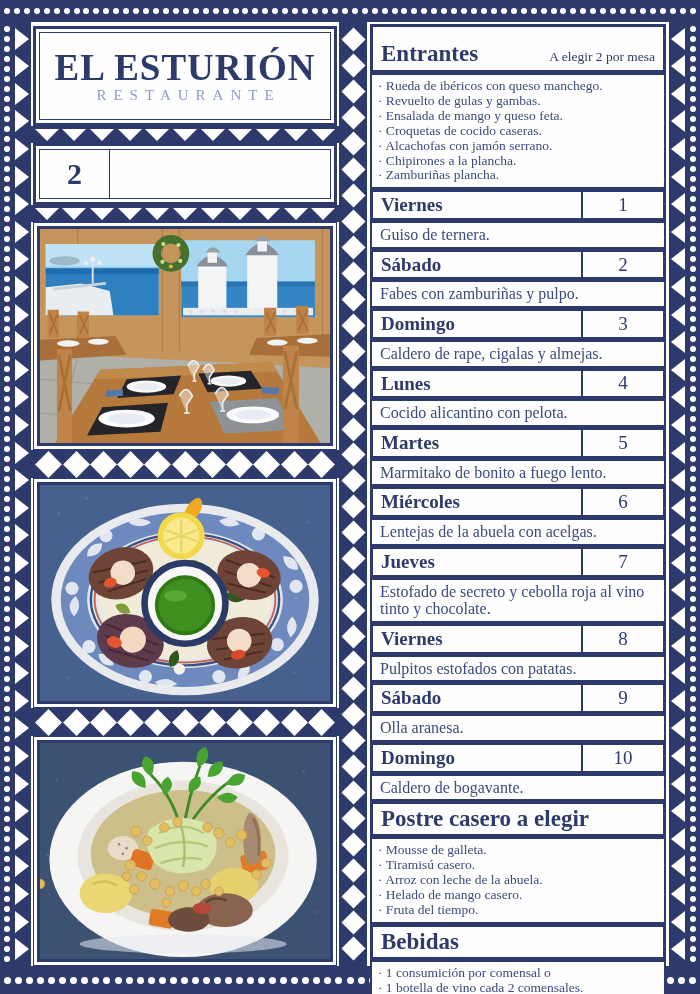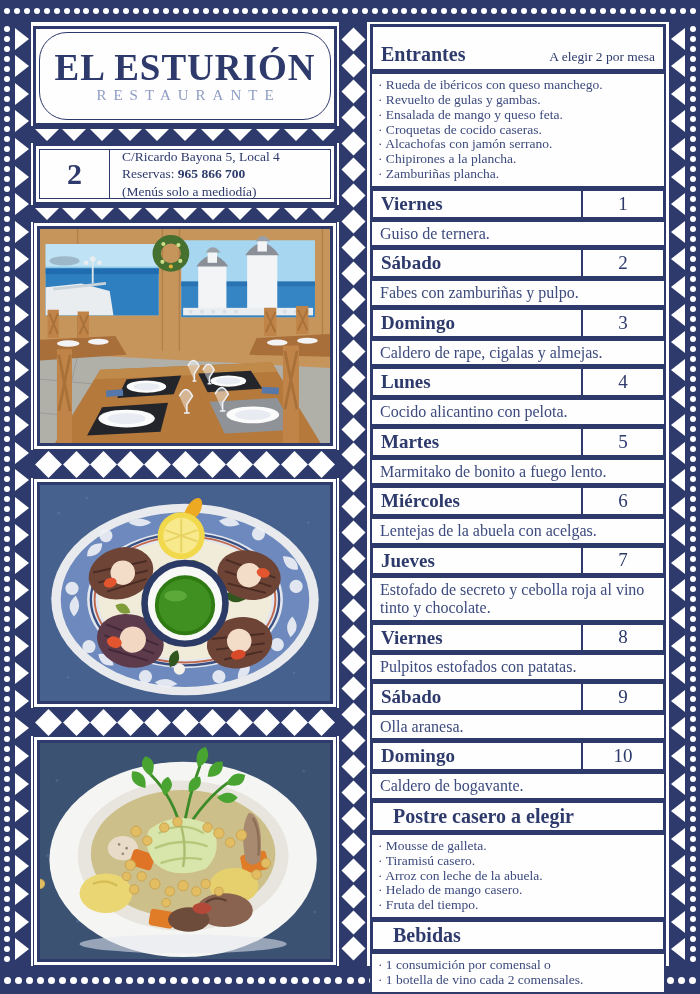--- a/index.html
+++ b/index.html
@@ -30,46 +30,46 @@
   .col-left{ width:308px; height:944px; display:flex; flex-direction:column; background:#fff; }
   .divider{ width:28px; height:944px; background:var(--navy); display:flex; flex-direction:column; justify-content:space-evenly; align-items:center; }
   .col-right{ width:302px; height:944px; display:flex; flex-direction:column; justify-content:space-between; padding:2px 3px; background:#fff; }
   
   .strip{ height:17px; background:var(--navy); display:flex; justify-content:space-evenly; align-items:center; }
   .dstrip{ height:28px; background:var(--navy); display:flex; justify-content:space-evenly; align-items:center; overflow:hidden; }
   .dbox{ border:3px solid var(--navy); background:#fefefe; padding:3px; margin:0 2px; }
   .dbox-inner{ border:1px solid var(--navy); width:100%; height:100%; }
   .logo-wrap{ height:104px; padding-top:4px; }
   .logo-wrap .dbox{ height:100px; }
-  .logo-inner{ display:flex; flex-direction:column; align-items:center; justify-content:center; gap:2px;border-radius:28px; }
+  .logo-inner{ display:flex; flex-direction:column; align-items:center; justify-content:center; gap:2px; }
   .rest-name{ font-size:37px; font-weight:700; letter-spacing:1px; color:var(--navy); line-height:1; }
   .rest-type{ font-size:15px; letter-spacing:7px; color:var(--subtle); line-height:1; text-indent:7px; }
   .info-wrap{ height:62px; }
   .info-wrap .dbox{ height:62px; }
   .info-inner{ display:flex; align-items:stretch; }
   .menu-num{ width:70px; border-right:1px solid var(--navy); display:flex; align-items:center; justify-content:center; font-size:30px; font-weight:700; }
   .info-text{ flex:1; padding:4px 0 4px 12px; font-size:13.5px; line-height:1.28; color:var(--navy); display:flex; flex-direction:column; justify-content:center; }
   .info-text b{ font-weight:700; }
   .photo{ padding:0 2px; }
   .pframe{ border:1px solid var(--navy); background:#fff; padding:3px; width:100%; height:100%; }
   .pframe-inner{ border:3px solid var(--navy); width:100%; height:100%; overflow:hidden; }
   .photo svg{ display:block; width:100%; height:100%; }
   .ph1{ height:228px; } .ph2{ height:230px; } .ph3{ height:230px; }
   
   .mbox{ border:2px solid var(--navy); background:#fefefe; flex:0 0 auto; }
   .mbox.h3{ border-width:3px; }
   .ent-head{ display:flex; justify-content:space-between; align-items:baseline; padding:2px 8px 4px; }
-  .sec-title{ font-size:20px; font-weight:700; color:var(--navy); line-height:1.1;margin-top:10px; }
+  .sec-title{ font-size:23px; font-weight:700; color:var(--navy); line-height:1.1;margin-top:10px; }
   .ent-note{ font-size:13.5px; color:var(--navy);margin-top:20px; }
   .list{ padding:4px 6px; font-size:13.5px; line-height:1.1; color:var(--body); }
   .day-head{ display:flex; align-items:stretch; }
   .day-name{ flex:1; padding:2px 8px; font-size:19px; font-weight:700; color:var(--navy); line-height:1.15; }
   .day-num{ width:82px; border-left:2px solid var(--navy); display:flex; align-items:center; justify-content:center; font-size:19px; color:var(--navy); }
   .desc{ padding:3px 8px; font-size:16px; line-height:1.1; color:var(--body); }
-  .sec-head{ padding:2px 20px 3px; }
+  .sec-head{ padding:2px 8px 3px; }
 </style>
 </head>
 <body>
 
 <div class="page">
 
   <div class="band band-top">
       <span class="shp dot"></span>
       <span class="shp dot"></span>
       <span class="shp dot"></span>
@@ -495,25 +495,20 @@
           <span class="shp tri-down"></span>
           <span class="shp tri-down"></span>
           <span class="shp tri-down"></span>
           <span class="shp tri-down"></span>
         </div>
 
       <div class="info-wrap">
         <div class="dbox">
           <div class="dbox-inner info-inner">
             <div class="menu-num">2</div>
-            <div class="info-text">
-              <span>C/Ricardo Bayona 5, Local 4</span>
-              <span><span>Reservas: </span><b>965 866 700</b></span>
-              <span>(Menús solo a mediodía)</span>
-            </div>
           </div>
         </div>
       </div>
 
       <div class="strip">
           <span class="shp tri-down"></span>
           <span class="shp tri-down"></span>
           <span class="shp tri-down"></span>
           <span class="shp tri-down"></span>
           <span class="shp tri-down"></span>

